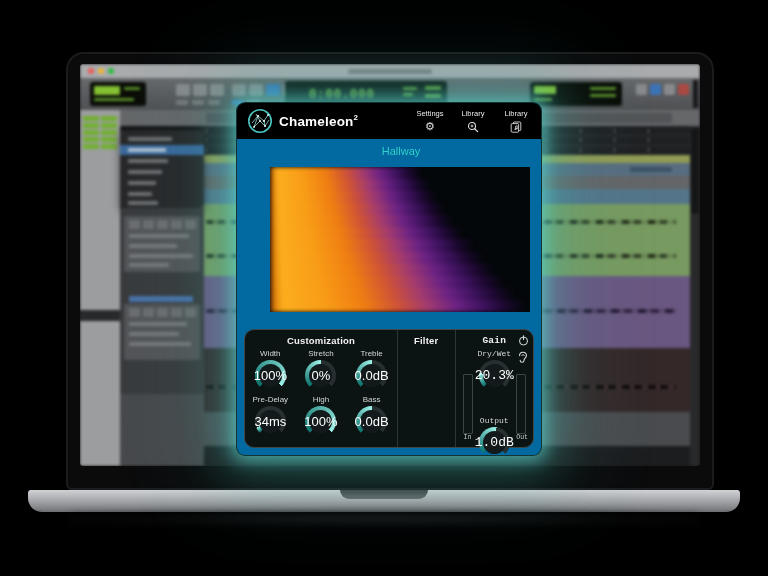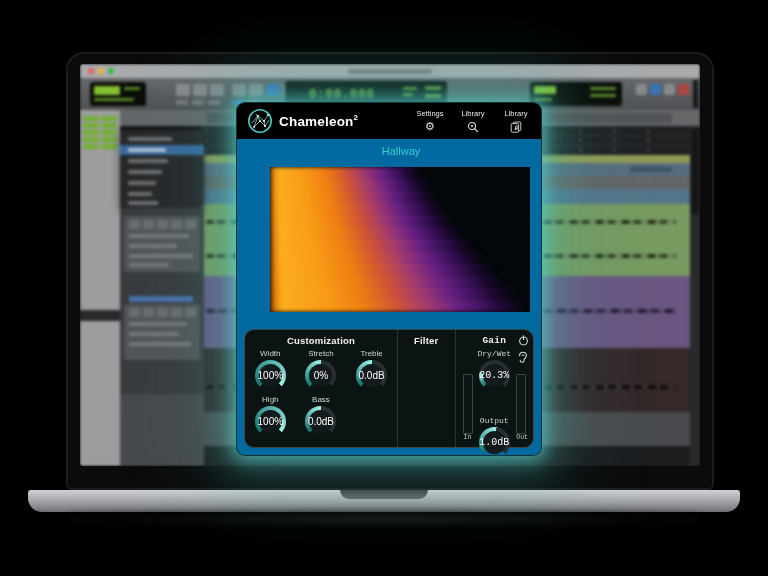--- a/index.html
+++ b/index.html
@@ -88,21 +88,21 @@
   .sec-custom{width:153px;}
   .sec-filter{width:58px;}
   .sec-gain{width:79px;font-family:Liberation Mono, monospace;}
   .kgrid{display:grid;grid-template-columns:1fr 1fr 1fr;margin-top:3px;row-gap:4px;text-align:center;}
   .kcol{display:flex;flex-direction:column;align-items:center;margin-top:3px;}
   .knob{display:flex;flex-direction:column;align-items:center;cursor:pointer;}
   .klabel{color:#d3d8d8;font-size:8px;margin-bottom:2px;}
   .dial{width:31px;height:31px;border-radius:50%;position:relative;
     background:conic-gradient(from 225deg,#0d716c 0deg,#9df1e7 var(--deg,0deg),#272f30 var(--deg,0deg),#272f30 270deg,transparent 270deg 360deg);}
   .face{position:absolute;inset:4px;background:#121a1b;border-radius:50%;display:flex;align-items:center;justify-content:center;}
-  .kvalue{color:#fff;font-size:10px;}
+  .kvalue{color:#fff;font-size:13px;}
   .meter{position:absolute;width:8px;height:58px;top:44px;border:1px solid #39">;
   </style>
 </head>
 <body>
 <style>
   
   .meter{position:absolute;width:8px;height:58px;top:44px;border:1px solid #3a4545;background:#0e1515;border-radius:1px;}
   .meter-label{position:absolute;top:104px;color:#c9cfcf;font-size:6.5px;}
   .gicons{position:absolute;right:4px;top:4px;display:flex;flex-direction:column;align-items:center;gap:5px;}
   .gicon{width:12px;height:12px;display:flex;align-items:center;justify-content:center;cursor:pointer;}
@@ -364,20 +364,28 @@
           </div>
           <div class="knob">
             <span class="klabel">Treble</span>
             <div class="dial" style="--deg: 135deg;">
               <div class="face">
                   <span class="kvalue">0.0dB</span>
                 </div>
             </div>
           </div>
           <div class="knob">
+            <span class="klabel">Pre-Delay</span>
+            <div class="dial" style="--deg: 21.6deg;">
+              <div class="face">
+                  <span class="kvalue">34ms</span>
+                </div>
+            </div>
+          </div>
+          <div class="knob">
             <span class="klabel">High</span>
             <div class="dial" style="--deg: 270deg;">
               <div class="face">
                   <span class="kvalue">100%</span>
                 </div>
             </div>
           </div>
           <div class="knob">
             <span class="klabel">Bass</span>
             <div class="dial" style="--deg: 135deg;">

